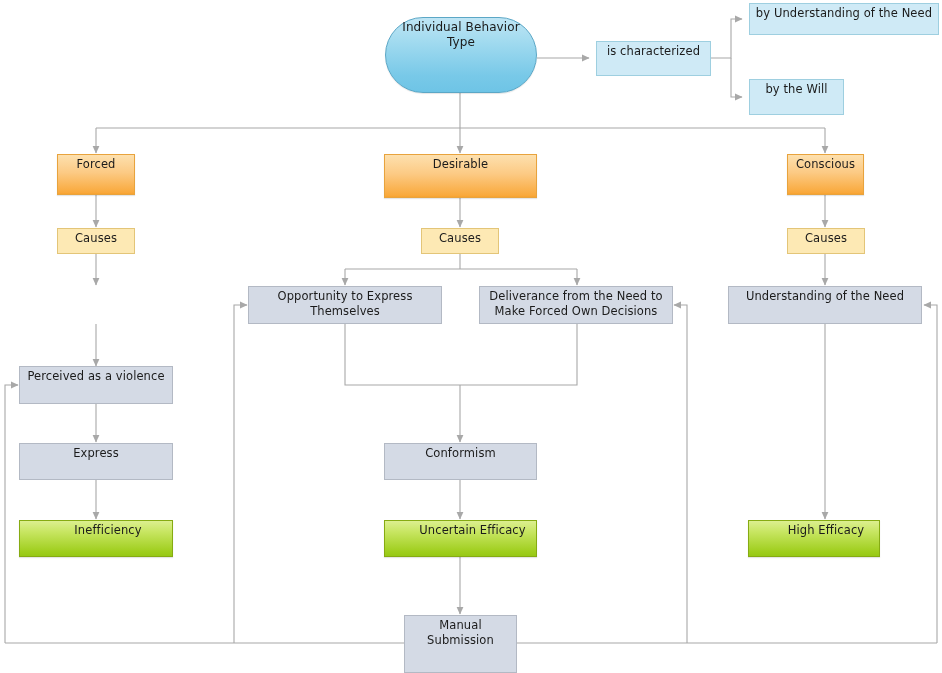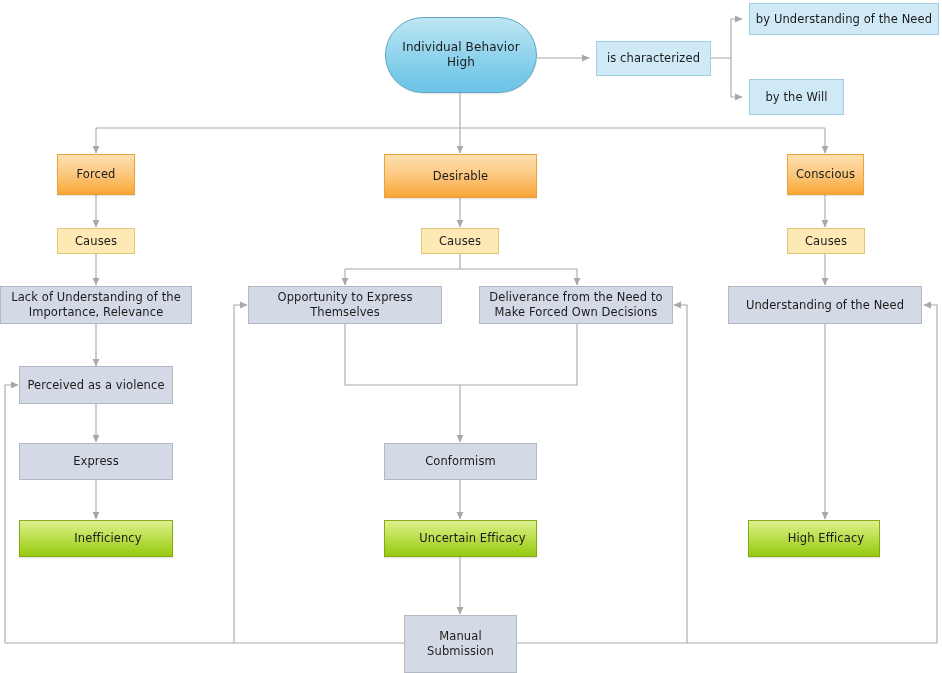--- a/index.html
+++ b/index.html
@@ -9,21 +9,21 @@
     background:#ffffff;
     font-family:"DejaVu Sans", sans-serif;
     overflow:hidden;
     position:relative;
   }
   #canvas{position:absolute;left:0;top:0;width:942px;height:673px;}
   svg.connectors{position:absolute;left:0;top:0;width:942px;height:673px;pointer-events:none;}
   .node{
     position:absolute;
     box-sizing:border-box;
-    display:flex;align-items:center;justify-content:center;
+    display:flex;justify-content:center;
     text-align:center;
     font-size:11.5px;
     line-height:15px;
     color:#1b1b1b;
     letter-spacing:0.1px;
     padding:2px 4px;
   }
   
   .n-root{
     border-radius:38px;
@@ -117,21 +117,21 @@
 
       <path d="M5,643 L937,643"></path>
       <path d="M5,643 L5,385 L18,385" marker-end="url(#arr)"></path>
       <path d="M234,643 L234,305 L247,305" marker-end="url(#arr)"></path>
       <path d="M687,643 L687,305 L674,305" marker-end="url(#arr)"></path>
       <path d="M937,643 L937,305 L924,305" marker-end="url(#arr)"></path>
     </g>
   </svg>
 
   <div class="node n-root" style="left:385px;top:17px;width:152px;height:76px;">
-    <span class="lbl">Individual Behavior High</span>
+    <span class="lbl">Individual Behavior Type</span>
   </div>
 
   <div class="node n-blue" style="left:596px;top:41px;width:115px;height:35px;">
     <span class="lbl">is characterized</span>
   </div>
 
   <div class="node n-blue" style="left:749px;top:3px;width:190px;height:32px;">
     <span class="lbl">by Understanding of the Need</span>
   </div>
 
@@ -156,23 +156,20 @@
   </div>
 
   <div class="node n-yellow" style="left:421px;top:228px;width:78px;height:26px;">
     <span class="lbl">Causes</span>
   </div>
 
   <div class="node n-yellow" style="left:787px;top:228px;width:78px;height:26px;">
     <span class="lbl">Causes</span>
   </div>
 
-  <div class="node n-grey" style="left:0px;top:286px;width:192px;height:38px;">
-    <span class="lbl">Lack of Understanding of the Importance, Relevance</span>
-  </div>
 
   <div class="node n-grey" style="left:248px;top:286px;width:194px;height:38px;">
     <span class="lbl">Opportunity to Express Themselves</span>
   </div>
 
   <div class="node n-grey" style="left:479px;top:286px;width:194px;height:38px;">
     <span class="lbl">Deliverance from the Need to Make Forced Own Decisions</span>
   </div>
 
   <div class="node n-grey" style="left:728px;top:286px;width:194px;height:38px;">

